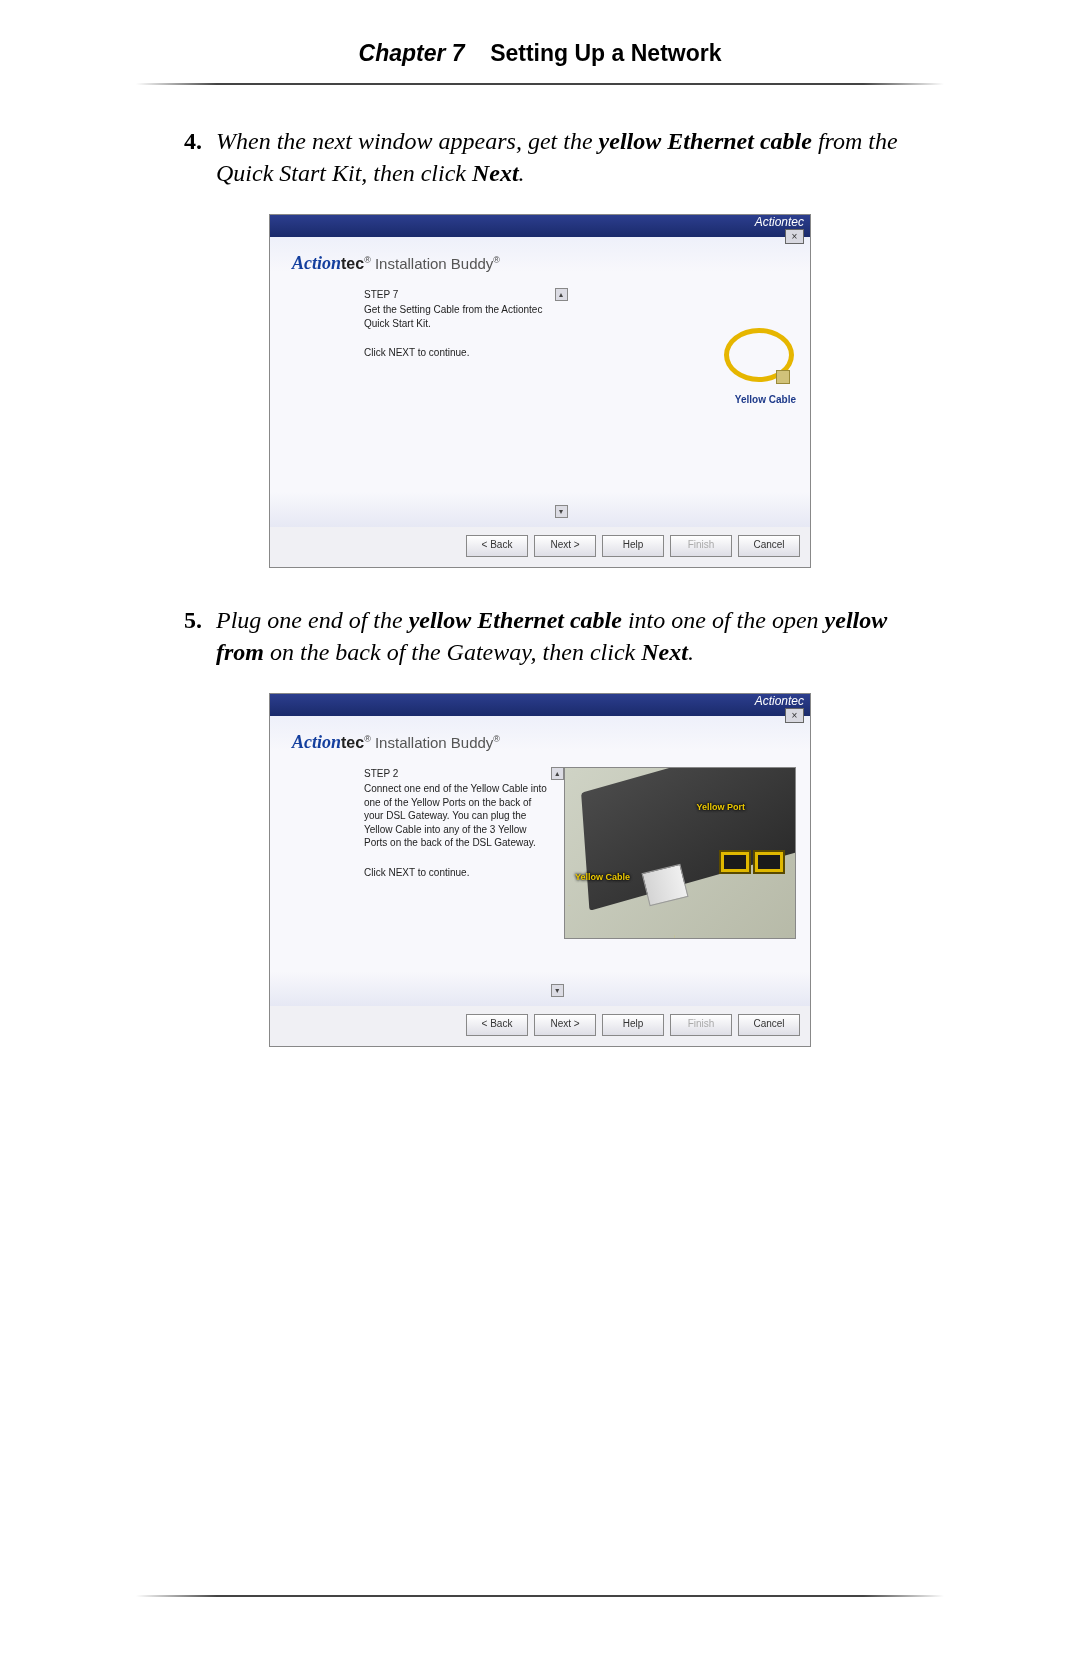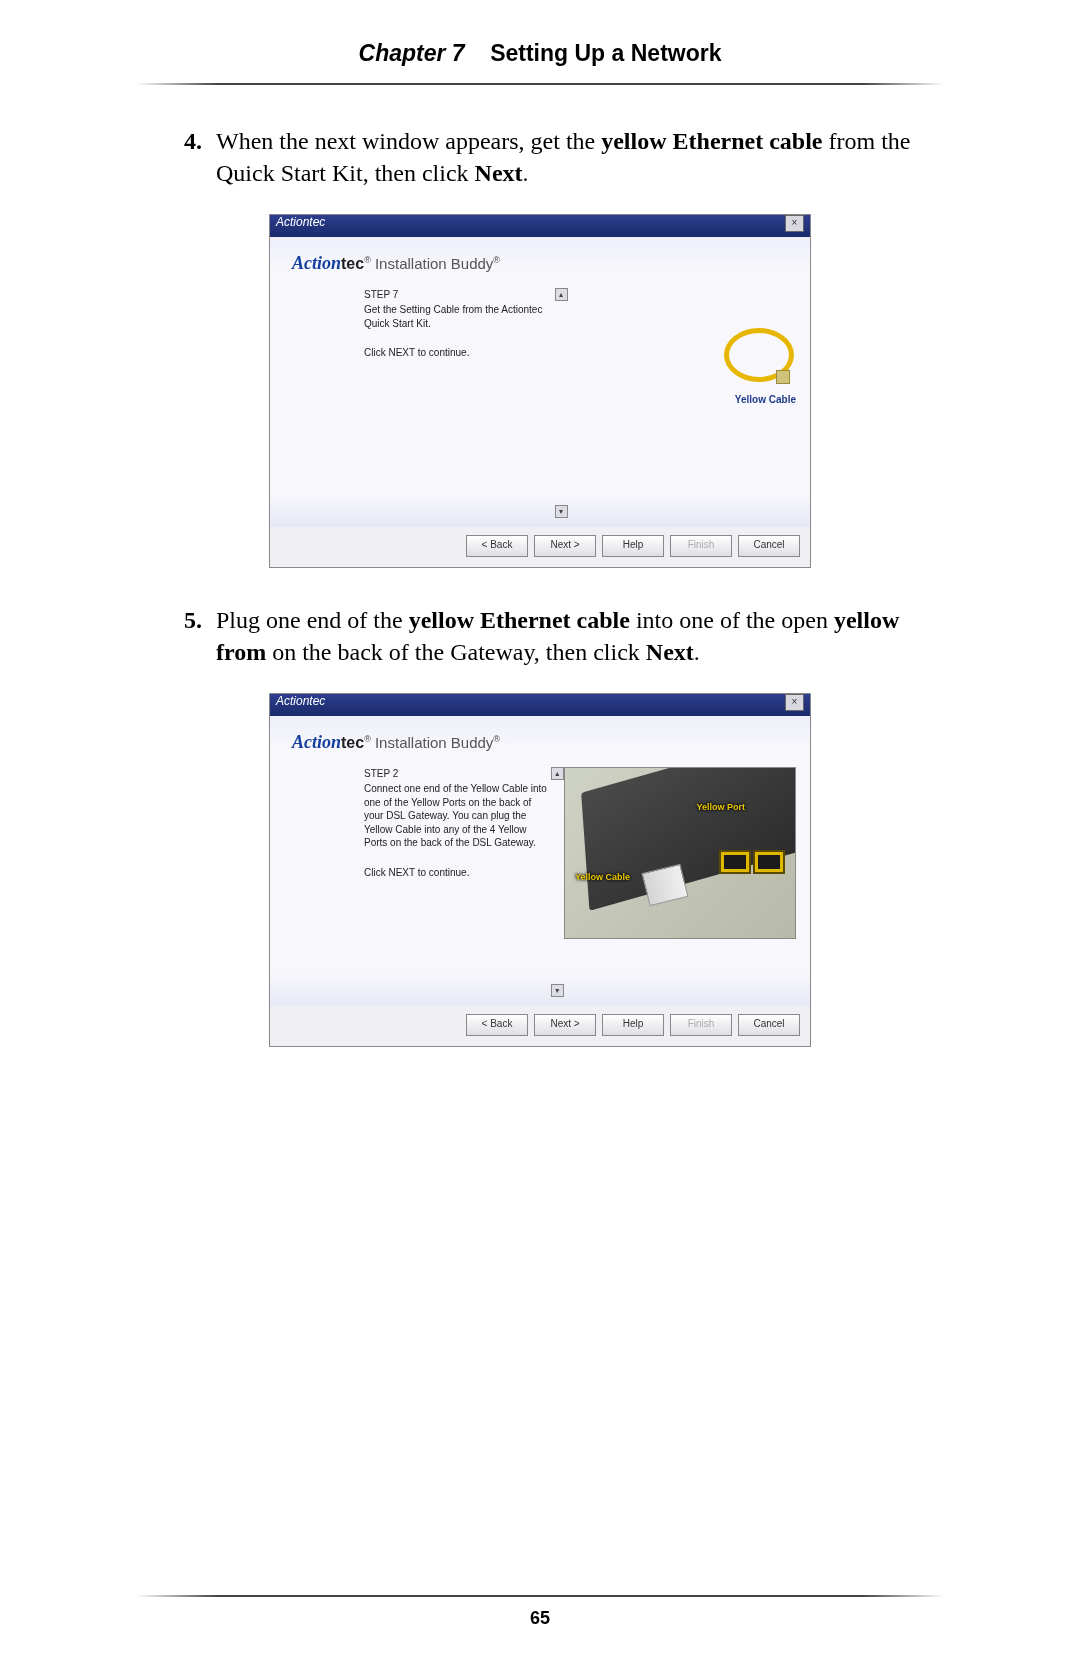--- a/index.html
+++ b/index.html
@@ -2,26 +2,26 @@
 <html><head>
 <meta charset="utf-8">
 <style>
   html,body{margin:0;padding:0;background:#fff;font-family:Georgia,"Times New Roman",serif;color:#000;}
   .page{width:908px;min-height:1669px;margin:0 auto;position:relative;box-sizing:border-box;padding:40px 70px 0 70px;}
   .chapter-header{text-align:center;font-family:"Verdana","Trebuchet MS",sans-serif;font-weight:bold;font-size:23px;color:#000;}
   .chapter-header .chap{font-style:italic;}
   .hr{margin:16px -20px 40px -20px;height:2px;background:linear-gradient(to right,rgba(0,0,0,0) 0%,#444 10%,#444 90%,rgba(0,0,0,0) 100%);}
   .step{display:flex;margin-bottom:24px;font-size:24px;line-height:1.35;}
   .step .num{width:46px;flex:0 0 46px;font-weight:bold;text-align:right;padding-right:14px;}
-  .step .body{flex:1;}
+  .step .body{flex:1;font-style:italic;}
   .step .body b{font-weight:bold;}
   .figwrap{display:flex;justify-content:center;margin:18px 0 36px 0;}
   
   .ww{width:540px;border:1px solid #888;background:#f0f0f4;font-family:Verdana,Arial,sans-serif;font-size:10px;color:#333;}
-  .ww-titlebar{height:22px;background:linear-gradient(to bottom,#2c3e8e,#1a2a6b);display:flex;align-items:flex-start;padding:0 6px;color:#fff;}
+  .ww-titlebar{height:22px;background:linear-gradient(to bottom,#2c3e8e,#1a2a6b);display:flex;align-items:flex-end;padding:0 6px;color:#fff;flex-direction:column;}
   .ww-titlebar .brand{font-style:italic;font-size:12px;}
   .ww-titlebar .spacer{flex:1;}
   .ww-close{width:17px;height:15px;background:#d8d8e0;border:1px solid #666;color:#333;text-align:center;line-height:13px;font-size:10px;font-family:Arial,sans-serif;}
   .ww-body{background:linear-gradient(to bottom,#eef0fa 0%,#f8f8fc 12%,#f8f8fc 88%,#e6e8f4 100%);padding:10px 14px 0 14px;min-height:290px;box-sizing:border-box;}
   .ww-header{padding:6px 0 14px 8px;font-size:15px;color:#4a4a4a;}
   .ww-header .logo-a{font-family:"Segoe Script","Brush Script MT",cursive;font-style:italic;font-weight:bold;color:#143f9e;font-size:18px;}
   .ww-header .logo-tec{font-weight:bold;color:#222;font-size:16px;}
   .ww-header .reg{font-size:9px;vertical-align:super;color:#444;}
   .ww-header .ib{color:#555;font-size:15px;}
   .ww-content{display:flex;padding:0 0 0 80px;min-height:230px;}
@@ -126,21 +126,21 @@
         <span class="spacer"></span>
         <div class="ww-close">×</div>
       </div>
       <div class="ww-body">
         <div class="ww-header">
           <span class="logo-a">Action</span><span class="logo-tec">tec</span><span class="reg">®</span><span class="ib"> Installation Buddy</span><span class="reg">®</span>
         </div>
         <div class="ww-content">
           <div class="ww-text">
             <div class="stp">STEP 2</div>
-            <div class="para">Connect one end of the Yellow Cable into one of the Yellow Ports on the back of your DSL Gateway.  You can plug the Yellow Cable into any of the 4 Yellow Ports on the back of the DSL Gateway.</div>
+            <div class="para">Connect one end of the Yellow Cable into one of the Yellow Ports on the back of your DSL Gateway.  You can plug the Yellow Cable into any of the 3 Yellow Ports on the back of the DSL Gateway.</div>
             <div class="para">Click NEXT to continue.</div>
           </div>
           <div class="ww-scroll">
             <div class="sb">▴</div>
             <div class="sb" style="margin-top:170px;">▾</div>
           </div>
           <div class="ww-illus" style="padding-top:0;">
             <div class="photo">
               <div class="device"></div>
               <div class="port1">
@@ -161,14 +161,13 @@
         <div class="ww-btn">&lt; Back</div>
         <div class="ww-btn">Next &gt;</div>
         <div class="ww-btn">Help</div>
         <div class="ww-btn disabled">Finish</div>
         <div class="ww-btn">Cancel</div>
       </div>
     </div>
   </div>
 
   <div class="footer-hr"></div>
-  <div class="page-num">65</div>
 </div>
 
 </body></html>

